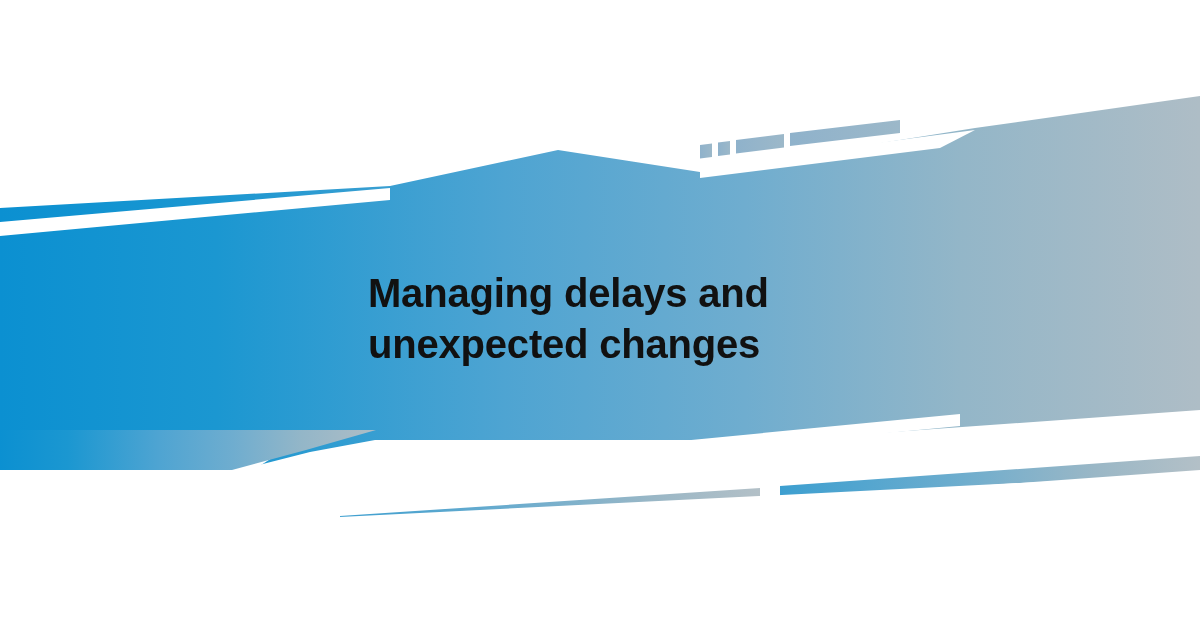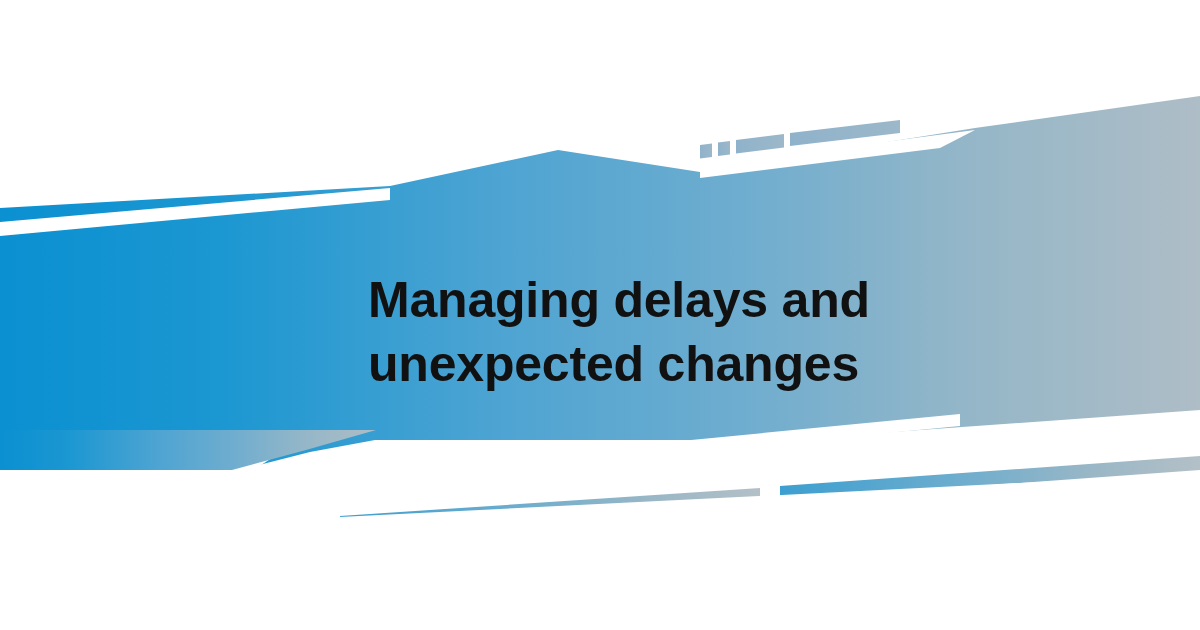--- a/index.html
+++ b/index.html
@@ -34,21 +34,21 @@
     height: 630px;
     pointer-events: none;
   }
   #banner-title {
     position: absolute;
     left: 368px;
     top: 268px;
     width: 560px;
     margin: 0;
     font-family: "Liberation Sans", sans-serif;
-    font-size: 50px;
+    font-size: 40px;
     font-weight: 700;
     line-height: 1.28;
     letter-spacing: -0.2px;
     color: #111111;
     white-space: pre-line;
   }
 </style>
 </head>
 <body>
 

